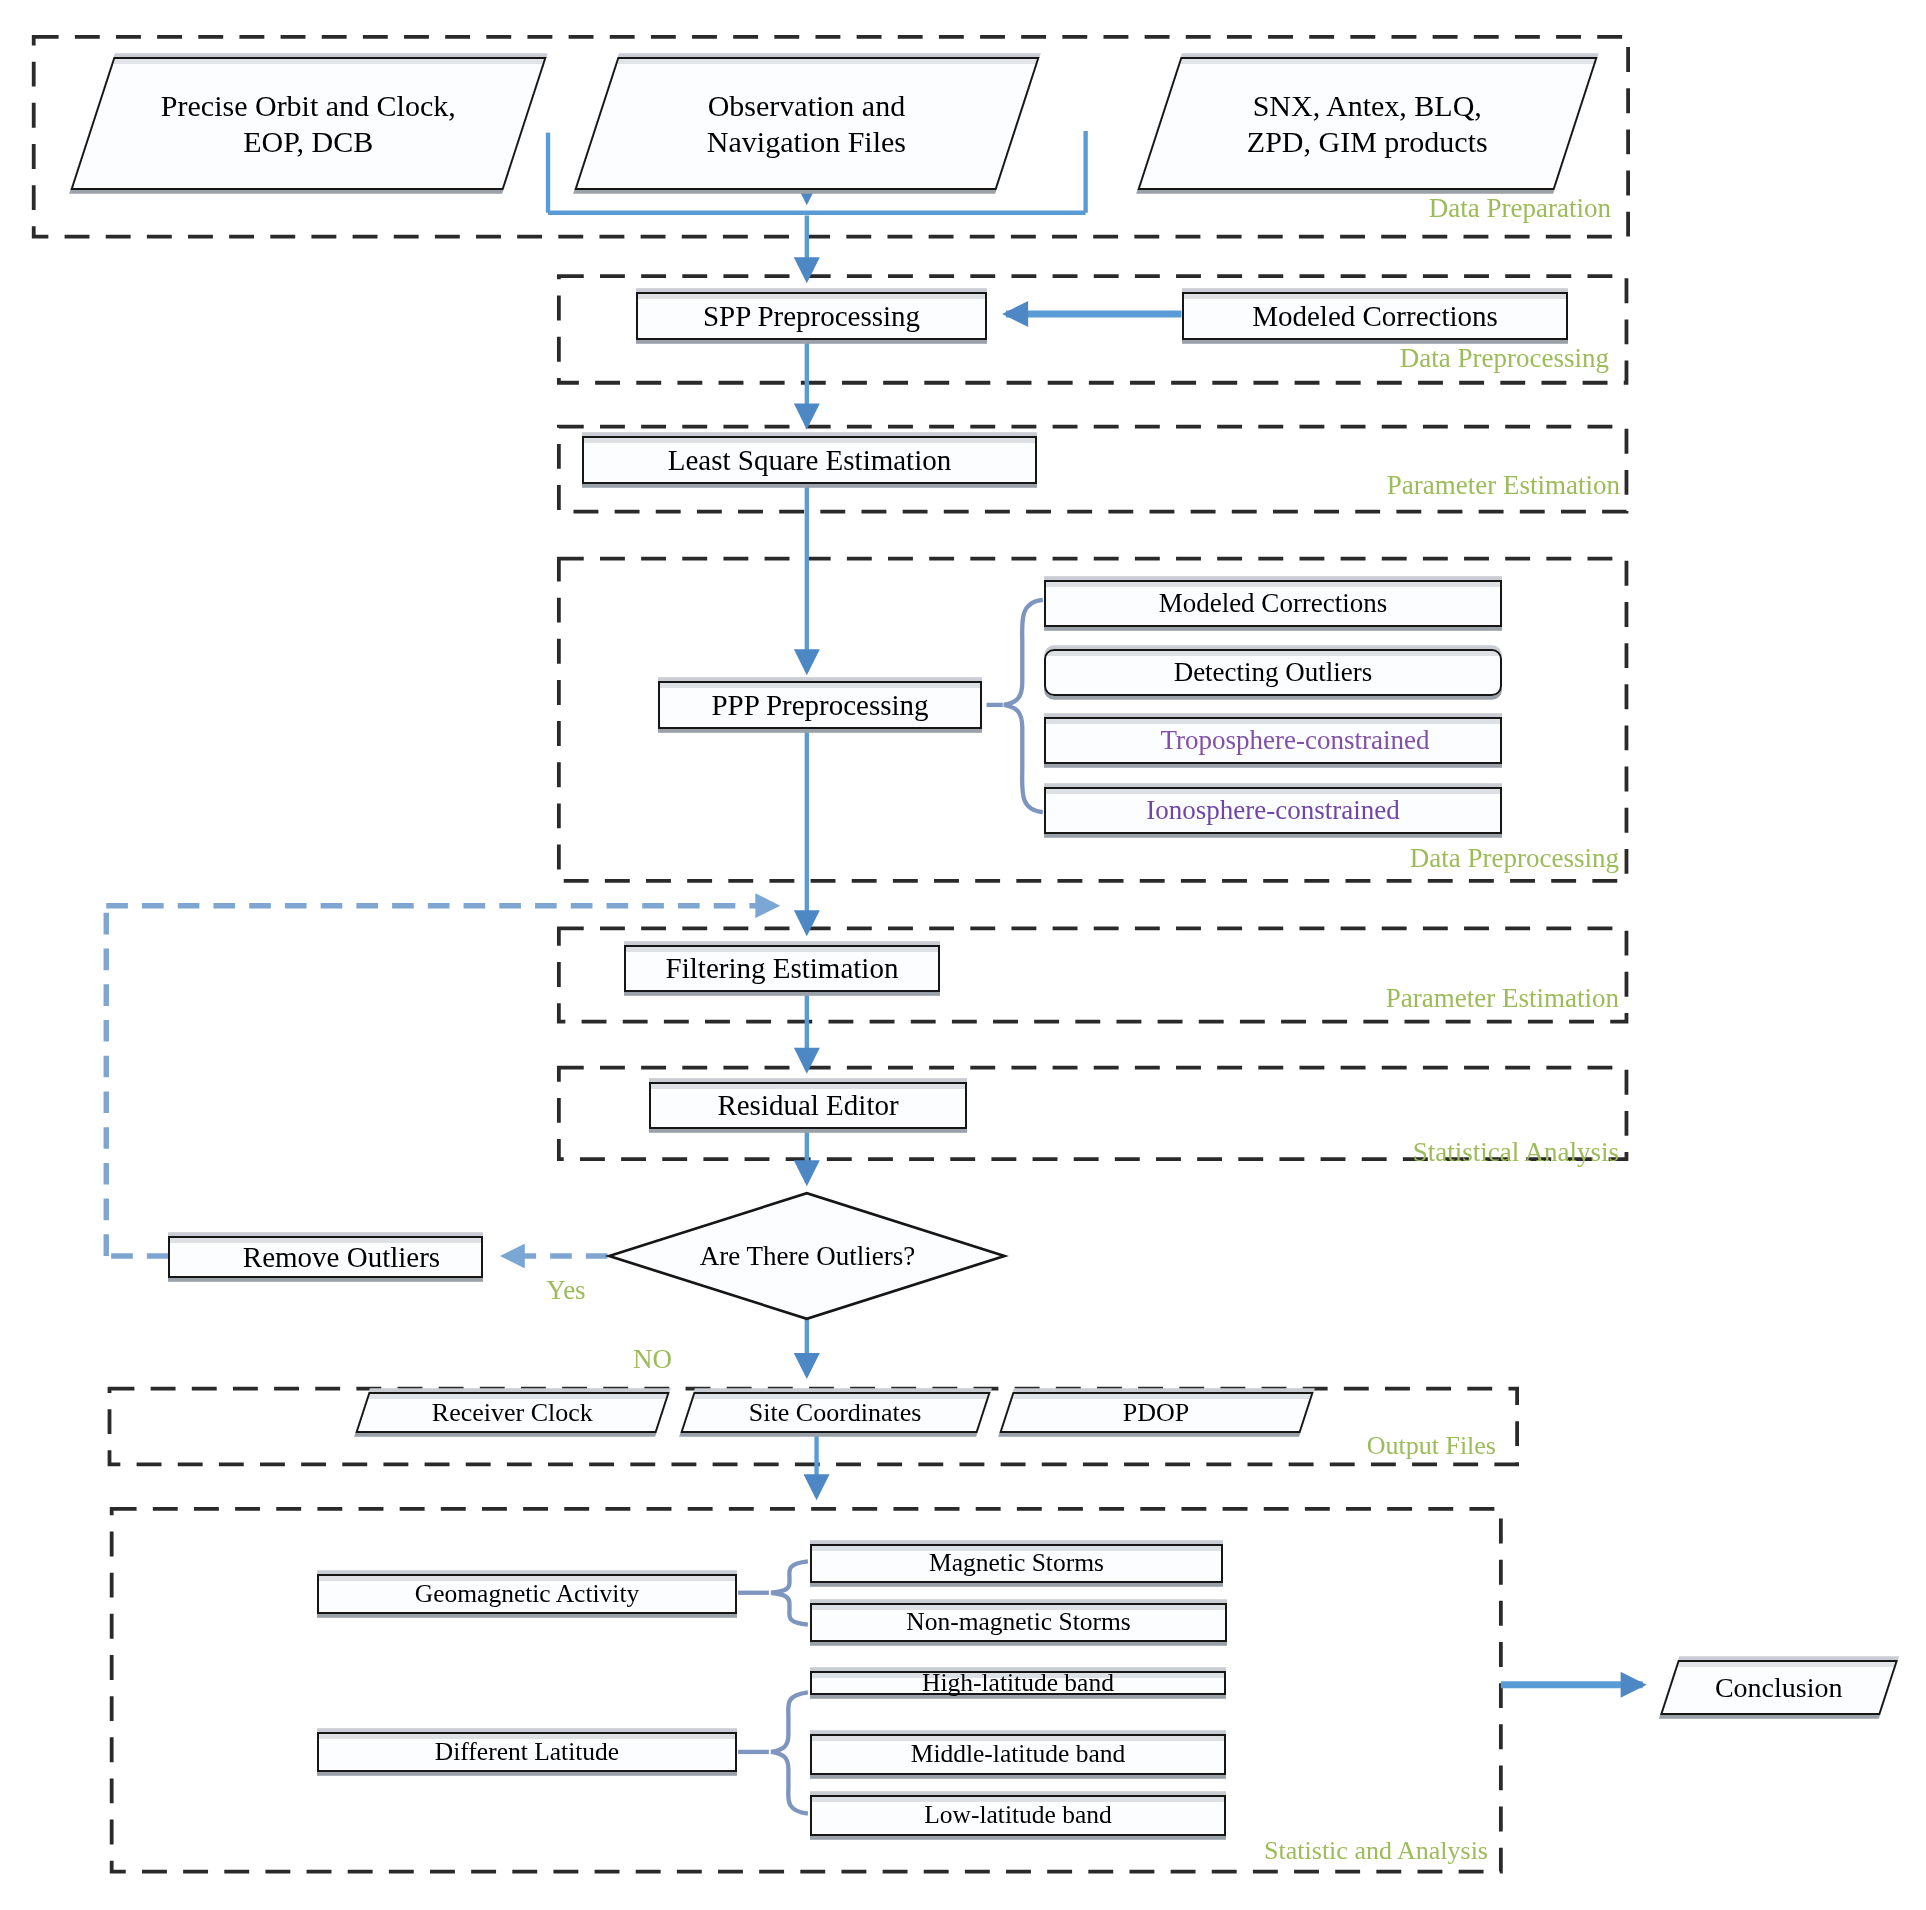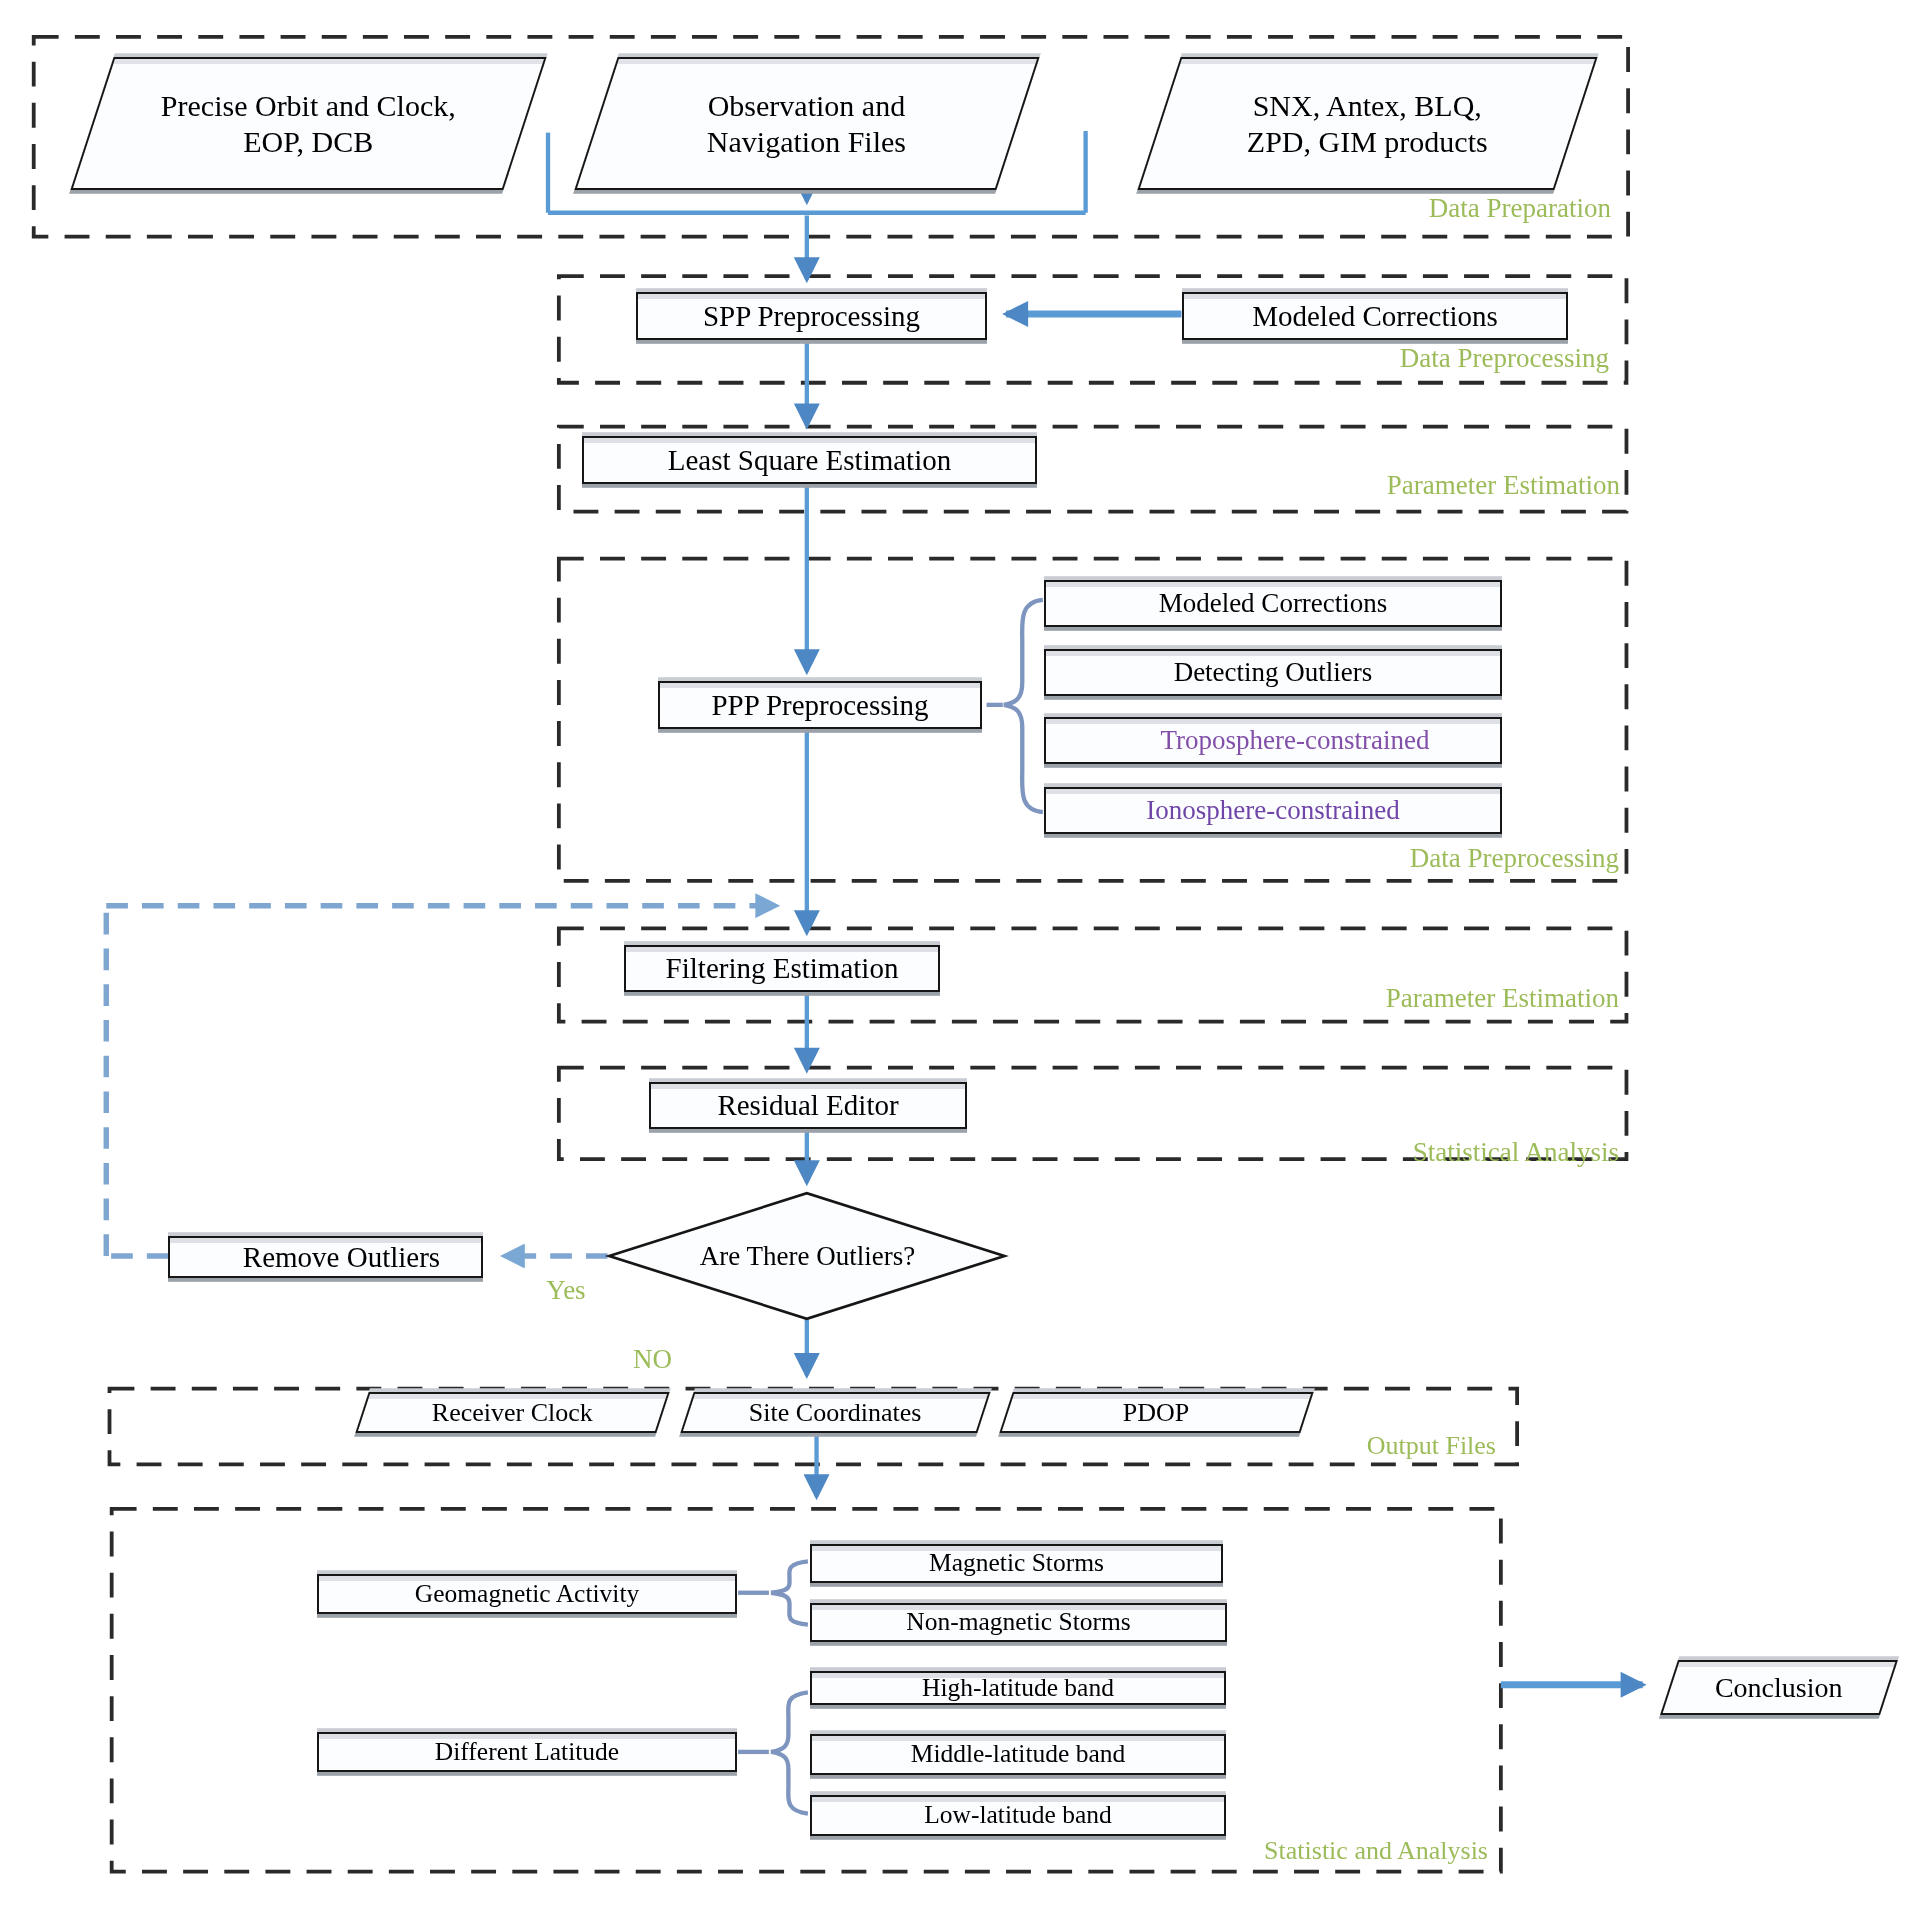--- a/index.html
+++ b/index.html
@@ -110,21 +110,21 @@
   <div class="sec-label" style="left:1232px;top:194px;width:379px;">Data Preparation</div>
 
   <div class="node" style="left:636px;top:292px;width:351px;height:48px;">SPP Preprocessing</div>
   <div class="node" style="left:1182px;top:292px;width:386px;height:48px;">Modeled Corrections</div>
   <div class="sec-label" style="left:1203px;top:344px;width:406px;">Data Preprocessing</div>
 
   <div class="node" style="left:582px;top:436px;width:455px;height:48px;">Least Square Estimation</div>
   <div class="sec-label" style="left:1214px;top:471px;width:406px;">Parameter Estimation</div>
 
   <div class="node small" style="left:1044px;top:580px;width:458px;height:47px;">Modeled Corrections</div>
-  <div class="node small" style="left:1044px;top:649px;width:458px;height:47px;">Detecting Outliers</div>
+  <div class="node small" style="left:1044px;top:649px;width:458px;height:47px;border-radius:10px;">Detecting Outliers</div>
   <div class="node small purple1" style="left:1044px;top:717px;width:458px;height:47px;padding-left:44px;">Troposphere-constrained</div>
   <div class="node small purple2" style="left:1044px;top:787px;width:458px;height:47px;">Ionosphere-constrained</div>
   <div class="node" style="left:630px;top:681px;width:324px;height:48px;margin-left:28px;">PPP Preprocessing</div>
   <div class="sec-label" style="left:1213px;top:844px;width:406px;">Data Preprocessing</div>
 
   <div class="node" style="left:624px;top:945px;width:316px;height:47px;">Filtering Estimation</div>
   <div class="sec-label" style="left:1213px;top:984px;width:406px;">Parameter Estimation</div>
 
   <div class="node" style="left:649px;top:1082px;width:318px;height:47px;">Residual Editor</div>
   <div class="sec-label" style="left:1213px;top:1114px;width:406px;margin-top:24px;">Statistical Analysis</div>
@@ -142,21 +142,21 @@
   </div>
   <div class="para out" style="left:1006px;top:1392px;width:301px;height:41px;">
     <span>PDOP</span>
   </div>
   <div class="sec-label" style="left:1171px;top:1432px;width:325px;font-size:26px;">Output Files</div>
 
   <div class="node xsmall" style="left:317px;top:1574px;width:420px;height:40px;">Geomagnetic Activity</div>
   <div class="node xsmall" style="left:810px;top:1544px;width:413px;height:39px;">Magnetic Storms</div>
   <div class="node xsmall" style="left:810px;top:1603px;width:417px;height:39px;">Non-magnetic Storms</div>
   <div class="node xsmall" style="left:317px;top:1732px;width:420px;height:40px;">Different Latitude</div>
-  <div class="node xsmall" style="left:810px;top:1671px;width:416px;height:34px;">High-latitude band</div>
+  <div class="node xsmall" style="left:810px;top:1671px;width:416px;height:24px;">High-latitude band</div>
   <div class="node xsmall" style="left:810px;top:1734px;width:416px;height:41px;">Middle-latitude band</div>
   <div class="node xsmall" style="left:810px;top:1795px;width:416px;height:41px;">Low-latitude band</div>
   <div class="sec-label" style="left:1082px;top:1837px;width:406px;font-size:26px;">Statistic and Analysis</div>
 
   <div class="para concl" style="left:1669px;top:1660px;width:220px;height:55px;">
     <span>Conclusion</span>
   </div>
 
 </div>
 

